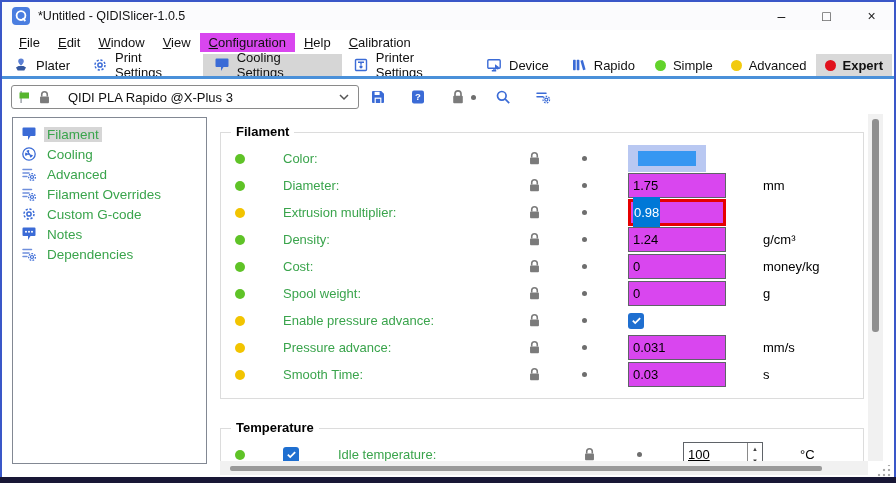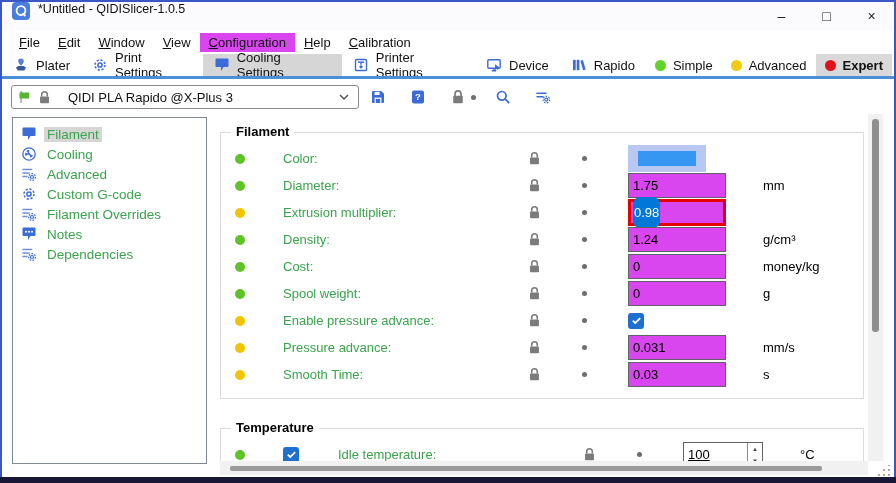--- a/index.html
+++ b/index.html
@@ -3,21 +3,21 @@
 <meta charset="utf-8">
 <style>
   * { margin:0; padding:0; box-sizing:border-box; }
   html,body { width:896px; height:483px; overflow:hidden; background:#fff;
     font-family:"Liberation Sans", sans-serif; }
   .win { position:relative; width:896px; height:483px; background:#fff;
     border:2px solid #3a57c8; border-bottom:none; }
 
   
   .titlebar { position:absolute; left:0; right:0; top:0; height:28px;
-    background:#fbfbfd; display:flex; padding-left:10px; }
+    background:#fbfbfd; display:flex; align-items:center; padding-left:10px; }
   .appicon { width:18px; height:18px; margin-right:8px; display:inline-flex; }
   .title { font-size:12.5px; color:#111; }
   .win-controls { position:absolute; right:0; top:0; height:28px; display:flex; }
   .win-btn { width:45px; height:28px; display:flex; align-items:center; justify-content:center;
     font-size:14px; color:#222; cursor:default; }
 
   
   .menubar { position:absolute; left:0; right:0; top:28px; height:24px; background:#fff;
     display:flex; align-items:center; padding-left:8px; font-size:13px; color:#111; }
   .menu-item { padding:2px 9px; }
@@ -68,21 +68,21 @@
 
   .row { display:flex; align-items:center; height:27px;gap:32px; }
   .row-dot { width:10px; height:10px; border-radius:50%; margin-right:6px; flex:0 0 auto; }
   .row-label { color:#3aa44c; font-size:13px; flex:0 0 213px; white-space:nowrap; }
   .row-label.narrow { flex-basis:213px; }
   .lock { width:13px; height:15px; display:inline-flex; margin-right:9px; }
   .row .opt-dot { margin-right:9px; }
   .field { width:98px; height:25px; border:1px solid #5f6368; background:#d946ef;
     font-size:13px; color:#000; display:flex; align-items:center; padding-left:4px; }
   .field.red { border:3px solid #e60000; height:27px; padding-left:2px; }
-  .field .sel { background:#0078d7; color:#fff; padding:8px 1px;border-radius:7px; }
+  .field .sel { background:#0078d7; color:#fff; padding:8px 1px; }
   .unit { font-size:13px; color:#000; margin-left:5px; }
   .swatch { width:78px; height:27px; background:#b9c8f2; display:flex;
     align-items:center; justify-content:center; }
   .swatch-inner { width:58px; height:15px; background:#3697f2; }
   .checkbox { width:16px; height:16px; border-radius:3px; background:#1f6fd0;
     display:flex; align-items:center; justify-content:center; flex:0 0 auto; }
   .checkbox svg { width:11px; height:11px; }
   .cb-pre { margin-right:7px; }
   .spinner { width:80px; height:26px; border:1px solid #5f6368; display:flex; background:#fff; }
   .spinner .val { flex:1; font-size:13px; padding:4px 0 0 4px;text-decoration:underline; }
@@ -329,41 +329,41 @@
               <circle cx="11" cy="11" r="1.5"></circle>
               <circle cx="11" cy="11" r="3.4" stroke-dasharray="1.7 1.3"></circle>
             </g>
           </svg>
         </span>
         <span class="side-label">Advanced</span>
       </div>
       <div class="side-item">
         <span class="icon16">
           <svg viewBox="0 0 16 16">
+            <g stroke="#6f8fdc" stroke-width="1.5" stroke-linecap="round">
+              <path d="M2 3.5h8.5M2 7h6M2 10.5h4"></path>
+            </g>
+            <g fill="none" stroke="#3b6bd6" stroke-width="1.2">
+              <circle cx="11" cy="11" r="1.5"></circle>
+              <circle cx="11" cy="11" r="3.4" stroke-dasharray="1.7 1.3"></circle>
+            </g>
+          </svg>
+        </span>
+        <span class="side-label">Filament Overrides</span>
+      </div>
+      <div class="side-item">
+        <span class="icon16">
+          <svg viewBox="0 0 16 16">
             <g fill="none" stroke="#3b6bd6" stroke-width="1.5">
               <circle cx="8" cy="8" r="2.1"></circle>
               <circle cx="8" cy="8" r="5" stroke-dasharray="2.2 1.7"></circle>
             </g>
           </svg>
         </span>
         <span class="side-label">Custom G-code</span>
-      </div>
-      <div class="side-item">
-        <span class="icon16">
-          <svg viewBox="0 0 16 16">
-            <g stroke="#6f8fdc" stroke-width="1.5" stroke-linecap="round">
-              <path d="M2 3.5h8.5M2 7h6M2 10.5h4"></path>
-            </g>
-            <g fill="none" stroke="#3b6bd6" stroke-width="1.2">
-              <circle cx="11" cy="11" r="1.5"></circle>
-              <circle cx="11" cy="11" r="3.4" stroke-dasharray="1.7 1.3"></circle>
-            </g>
-          </svg>
-        </span>
-        <span class="side-label">Filament Overrides</span>
       </div>
       <div class="side-item">
         <span class="icon16">
           <svg viewBox="0 0 16 16">
             <path fill="#3b6bd6" d="M2.5 1.5h11a1 1 0 011 1v6.5a1 1 0 01-1 1H9.5L7 14v-4H2.5a1 1 0 01-1-1V2.5a1 1 0 011-1z"></path>
             <g fill="#fff">
               <circle cx="5" cy="5.8" r="1"></circle>
               <circle cx="8" cy="5.8" r="1"></circle>
               <circle cx="11" cy="5.8" r="1"></circle>
             </g>

